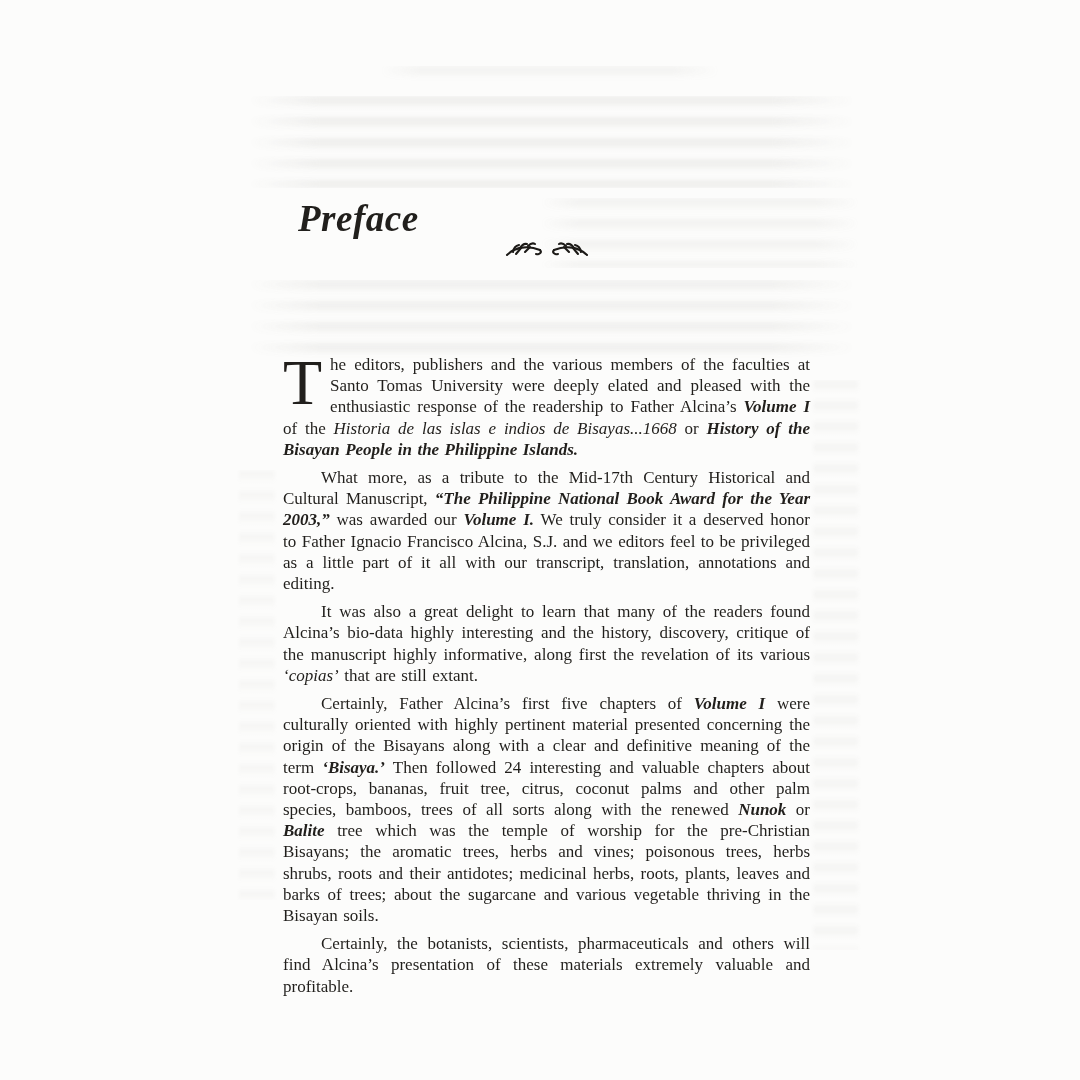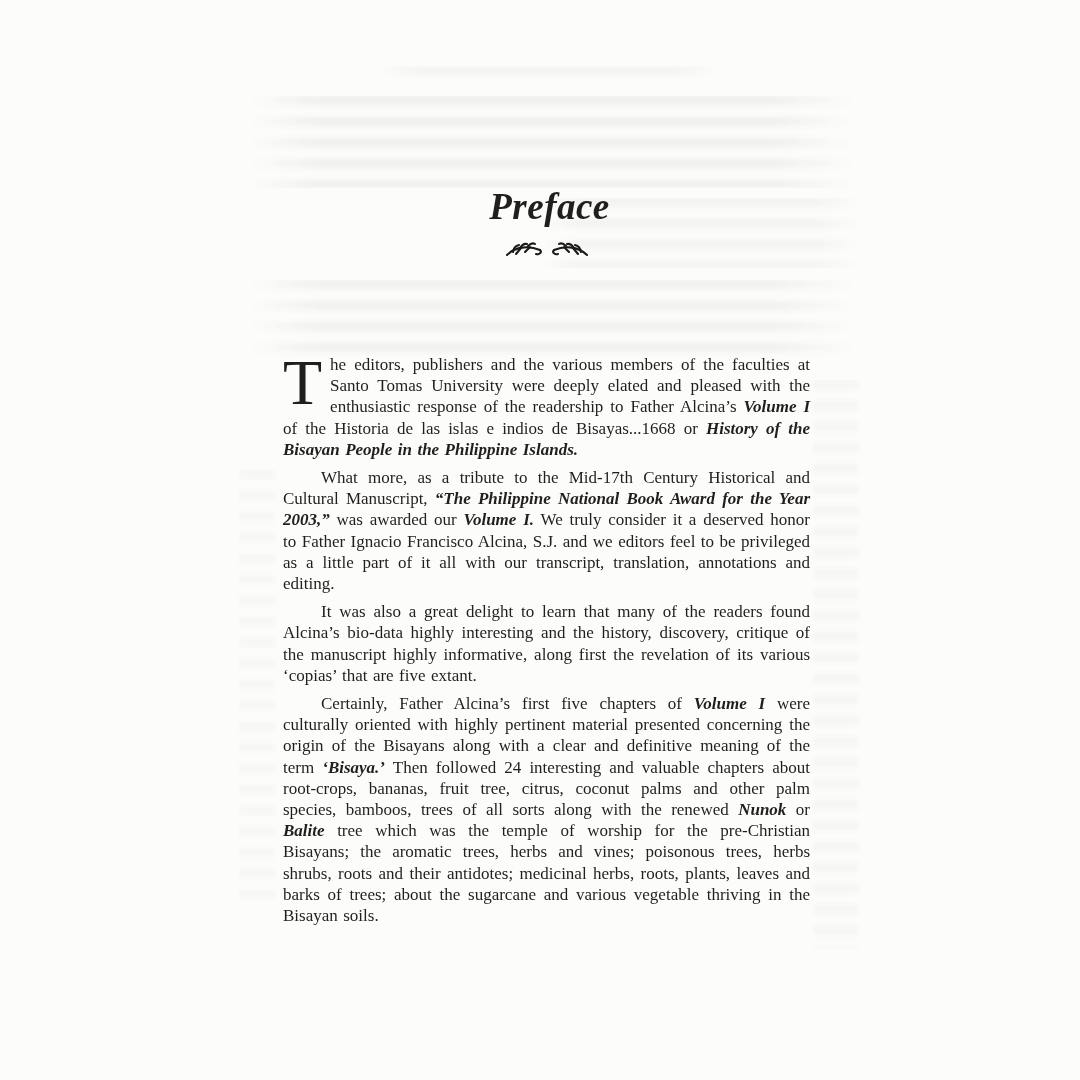--- a/index.html
+++ b/index.html
@@ -37,22 +37,22 @@
   .ghost-mid      { top: 280px; left: 248px; width: 608px; height: 82px; opacity: .75; }
   .ghost-right    { top: 380px; left: 810px; width: 52px;  height: 570px; opacity: .45; }
   .ghost-left     { top: 470px; left: 236px; width: 42px;  height: 430px; opacity: .35; }
 
   
   .page-title {
     position: absolute;
     top: 182px;
     left: 283px;
     width: 527px;
-    margin: 3px;
-    text-align: center;
+    margin: 15px;
+    text-align: left;
     font-size: 37px;
     font-weight: bold;
     font-style: italic;
     letter-spacing: 0.5px;
     color: var(--ink, #211f1c);
   }
   .ornament {
     position: absolute;
     top: 241px;
     left: 283px;
@@ -78,21 +78,21 @@
     text-indent: 38px;
   }
   .dropcap {
     float: left;
     font-size: 64px;
     line-height: 52px;
     padding: 3px 8px 0 0;
     color: var(--ink, #211f1c);
   }
   .bold        { font-weight: bold; font-style: italic; }
-  .italic      { }
+  .italic      { font-style: italic; }
   .bold-italic { font-weight: bold; font-style: italic; }
 </style>
 </head>
 <body>
 
 <div class="scan" style="--ink: #211f1c; --paper: #fcfcfb;">
 
   <div class="ghost ghost-header"></div>
   <div class="ghost ghost-top"></div>
   <div class="ghost ghost-title"></div>
@@ -123,17 +123,18 @@
           <path d="M12 13 L 17 7"></path>
           <path d="M21 11 L 26 6"></path>
         </g>
       </g>
     </svg>
   </div>
 
   <div class="body-text">
       <p><span class="dropcap">T</span><span>he editors, publishers and the various members of the faculties at Santo Tomas University were deeply elated and pleased with the enthusiastic response of the readership to Father Alcina’s </span><span class="bold-italic">Volume I</span><span> of the </span><span class="italic">Historia de las islas e indios de Bisayas...1668</span><span> or </span><span class="bold-italic">History of the Bisayan People in the Philippine Islands.</span></p>
       <p class="indent"><span>What more, as a tribute to the Mid-17th Century Historical and Cultural Manuscript, </span><span class="bold-italic">“The Philippine National Book Award for the Year 2003,”</span><span> was awarded our </span><span class="bold">Volume I.</span><span>  We truly consider it a deserved honor to Father Ignacio Francisco Alcina, S.J. and we editors feel to be privileged as a little part of it all with our transcript, translation, annotations and editing.</span></p>
-      <p class="indent"><span>It was also a great delight to learn that many of the readers found Alcina’s bio-data highly interesting and the history, discovery, critique of the manuscript highly informative, along first the revelation of its various </span><span class="italic">‘copias’</span><span> that are five extant.</span></p>
+      <p class="indent"><span>It was also a great delight to learn that many of the readers found Alcina’s bio-data highly interesting and the history, discovery, critique of the manuscript highly informative, along first the revelation of its various </span><span class="italic">‘copias’</span><span> that are still extant.</span></p>
       <p class="indent"><span>Certainly, Father Alcina’s first five chapters of </span><span class="bold">Volume I</span><span> were culturally oriented with highly pertinent material presented concerning the origin of the Bisayans along with a clear and definitive meaning of the term </span><span class="bold">‘Bisaya.’</span><span>  Then followed 24 interesting and valuable chapters about root-crops, bananas, fruit tree, citrus, coconut palms and other palm species, bamboos, trees of all sorts along with the renewed </span><span class="bold">Nunok</span><span> or </span><span class="bold">Balite</span><span> tree which was the temple of worship for the pre-Christian Bisayans; the aromatic trees, herbs and vines; poisonous trees, herbs shrubs, roots and their antidotes; medicinal herbs, roots, plants, leaves and barks of trees; about the sugarcane and various vegetable thriving in the Bisayan soils.</span></p>
+      <p class="indent"><span>Certainly, the botanists, scientists, pharmaceuticals and others will find Alcina’s presentation of these materials extremely valuable and profitable.</span></p>
     </div>
 
 </div>
 
 </body></html>

